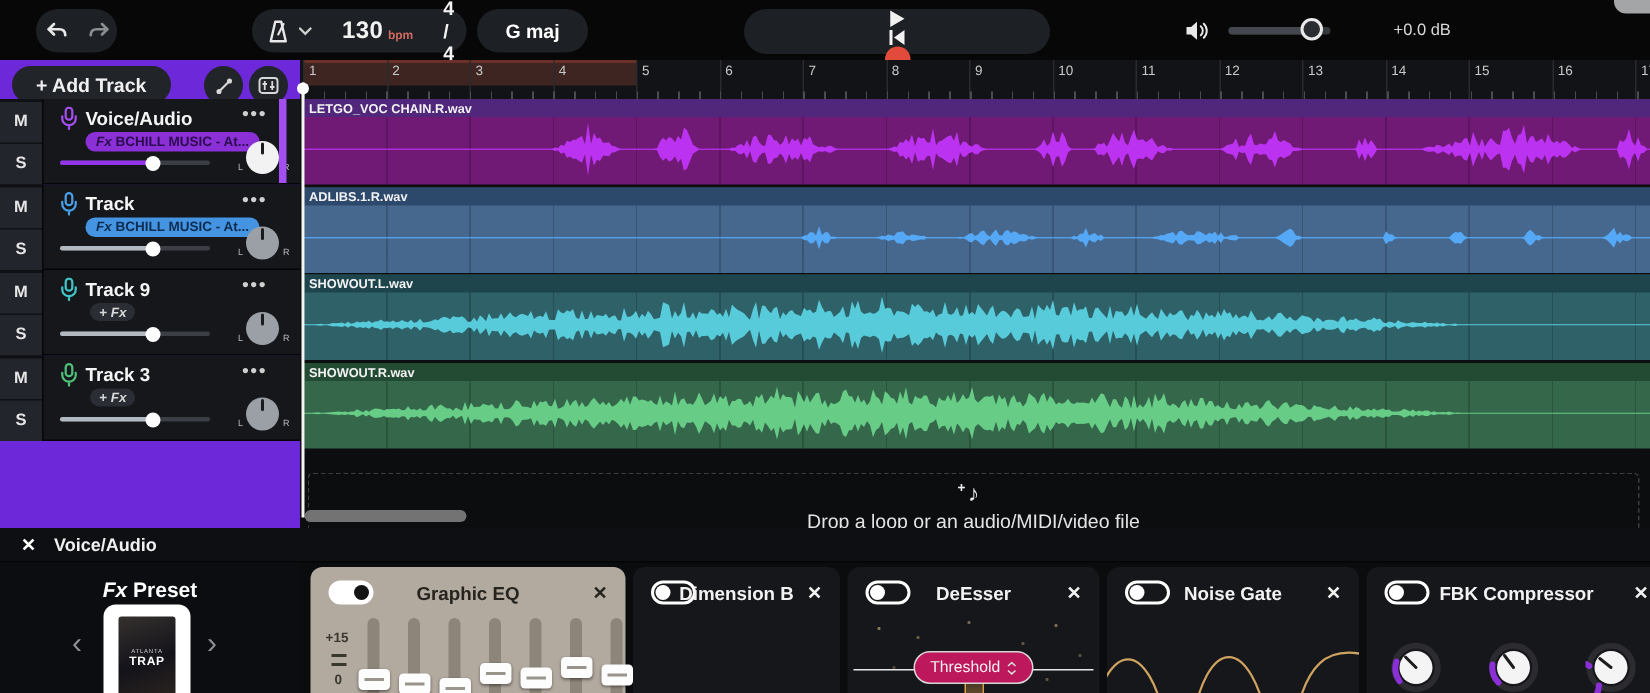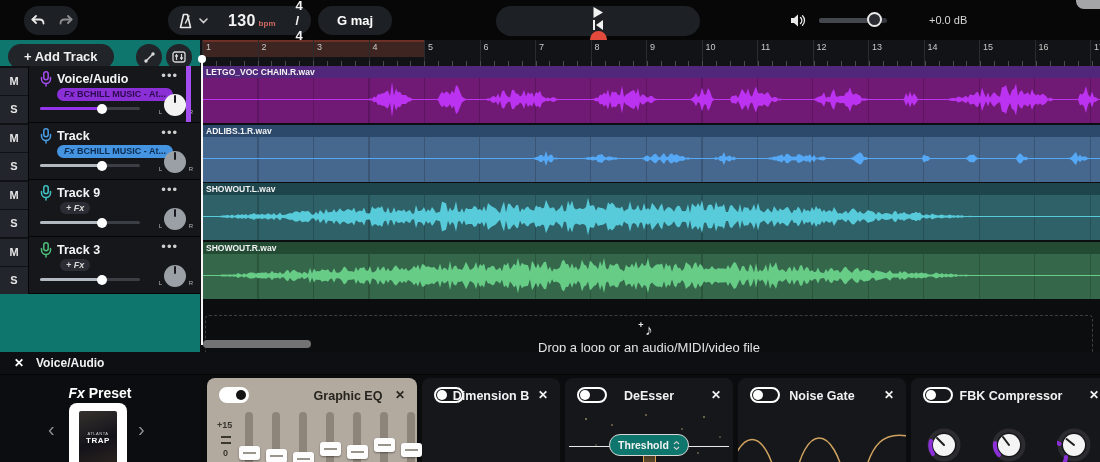--- a/index.html
+++ b/index.html
@@ -19,21 +19,21 @@
             display:flex;align-items:center;justify-content:center;font-size:13px;font-weight:bold;}
   .rec-dot{width:17px;height:17px;border-radius:50%;background:#e24b3b;}
   .time-display{font-size:14px;color:#f5f5f5;letter-spacing:1px;padding:0 16px;}
   #volume-area{position:absolute;left:790px;top:0;height:40px;display:flex;align-items:center;}
   .vol-track{position:relative;width:68px;height:5px;background:#33363b;border-radius:3px;margin-left:12px;}
   .vol-fill{position:absolute;left:0;top:0;height:5px;width:74%;background:#44474d;border-radius:3px;}
   .vol-knob{position:absolute;top:-6px;left:70%;width:15px;height:15px;border-radius:50%;background:#2a2d31;border:2.5px solid #e9e9e9;box-sizing:border-box;}
   .vol-label{font-size:11px;color:#d8d8d8;margin-left:42px;}
   #corner-accent{position:absolute;right:0;top:0;width:24px;height:9px;background:#bfc1c2;border-bottom-left-radius:8px;opacity:.85;}
   
-  #sidebar{position:absolute;left:0;top:40px;width:200px;height:312px;background:#0f766e;}
+  #sidebar{position:absolute;left:0;top:40px;width:200px;height:312px;background:#6d28d9;}
   #add-track-btn{position:absolute;left:8px;top:4px;height:25px;padding:0 16px;background:#212429;border-radius:14px;
                  display:flex;align-items:center;font-size:13px;font-weight:bold;color:#f0f0f0;cursor:pointer;}
   .round-btn{position:absolute;top:4px;width:26px;height:26px;border-radius:50%;background:#212429;display:flex;align-items:center;justify-content:center;cursor:pointer;}
   #track-rows{position:absolute;left:0;top:26px;width:200px;}
   .trow{position:relative;width:200px;height:57px;background:#15171b;border-bottom:1.5px solid #050506;box-sizing:border-box;}
   .ms-col{position:absolute;left:0;top:0;width:28px;height:100%;background:#101114;border-right:1px solid #060607;}
   .ms-btn{position:absolute;left:0;width:28px;height:27px;background:#22252b;display:flex;align-items:center;justify-content:center;
           font-size:11px;font-weight:bold;color:#e6e6e6;cursor:pointer;}
   .trk-name{position:absolute;left:57px;top:6px;font-size:12.5px;font-weight:bold;color:#f5f5f5;white-space:nowrap;}
   .trk-menu{position:absolute;right:22px;top:2px;font-size:13px;color:#cfcfcf;letter-spacing:1px;cursor:pointer;}
@@ -84,38 +84,38 @@
   #preset-art{position:absolute;left:69px;top:28px;width:58px;height:70px;background:#fff;border-radius:8px;
               display:flex;align-items:center;justify-content:center;cursor:pointer;}
   #preset-art-inner{width:38px;height:54px;background:linear-gradient(160deg,#35312e 0%,#14131a 55%,#2b2420 100%);
               border-radius:2px;display:flex;flex-direction:column;align-items:center;justify-content:center;}
   #preset-art-inner .t1{font-size:4px;color:#cfcfcf;letter-spacing:.5px;}
   #preset-art-inner .t2{font-size:8px;font-weight:bold;color:#fff;letter-spacing:.5px;}
   
   .fxcard{position:absolute;top:26px;height:110px;background:#16171b;border-radius:8px;}
   .fxcard.light{background:#b2a99f;}
   .fx-title{position:absolute;top:11px;width:100%;text-align:center;font-size:12.5px;font-weight:bold;color:#f2f2f2;}
-  .light .fx-title{color:#26241f;padding-left:36px;}
+  .light .fx-title{color:#26241f;}
   .fx-close{position:absolute;right:12px;top:10px;font-size:12px;font-weight:bold;color:#f2f2f2;cursor:pointer;}
   .light .fx-close{color:#26241f;}
   .fx-toggle{position:absolute;left:12px;top:9px;width:30px;height:16px;border:2px solid #fff;border-radius:10px;box-sizing:border-box;cursor:pointer;}
   .fx-toggle::after{content:'';position:absolute;left:1px;top:1px;width:10px;height:10px;border-radius:50%;background:#fff;}
   .fx-toggle.on{background:#fff;border-color:#fff;}
   .fx-toggle.on::after{left:auto;right:1px;background:#141414;}
   
   .eq-scale{position:absolute;left:10px;font-size:9px;font-weight:bold;color:#3a372f;}
   .eq-dash{position:absolute;left:14px;width:10px;height:2px;background:#3a372f;}
   .eq-rail{position:absolute;top:34px;width:8px;height:76px;background:#8d8579;border-radius:4px;}
   .eq-handle{position:absolute;width:21px;height:14px;background:#fdfdfd;border-radius:3px;box-shadow:0 1px 2px rgba(0,0,0,.4);cursor:grab;}
   .eq-handle::after{content:'';position:absolute;left:4px;top:6px;width:13px;height:1.5px;background:#9a958c;}
   
   .de-db{position:absolute;left:10px;top:52px;font-size:8.5px;color:#9a9a9a;margin-top:43px;}
   .de-line{position:absolute;left:4px;top:68px;width:160px;height:1px;background:#e9e9e9;}
   .de-pill{position:absolute;left:44px;top:56px;width:80px;height:22px;border:1px solid #d6d6d6;border-radius:12px;box-sizing:border-box;
-           display:flex;align-items:center;justify-content:center;gap:4px;background:#0f766e;cursor:pointer;font-weight:bold;}
+           display:flex;align-items:center;justify-content:center;gap:4px;background:#be185d;cursor:pointer;}
   .de-pill span{font-size:10.5px;color:#f2f2f2;}
   .de-chev{display:flex;flex-direction:column;gap:1px;}
   .de-bar{position:absolute;left:78px;top:78px;width:11px;height:32px;background:linear-gradient(180deg,rgba(222,160,70,.25),rgba(222,160,70,.85));
           border-left:1px solid #daa049;border-right:1px solid #daa049;}
   .de-stars{position:absolute;left:20px;top:40px;width:1.5px;height:1.5px;border-radius:50%;background:rgba(214,190,130,.6);
      box-shadow:26px 6px 0 rgba(214,190,130,.45), 60px -4px 0 rgba(214,190,130,.5), 96px 10px 0 rgba(214,190,130,.4),
      118px -2px 0 rgba(214,190,130,.55), 134px 18px 0 rgba(214,190,130,.35), 10px 26px 0 rgba(214,190,130,.3), 112px 34px 0 rgba(214,190,130,.4);}
   
   .knob{position:absolute;width:34px;height:34px;}
 </style>

